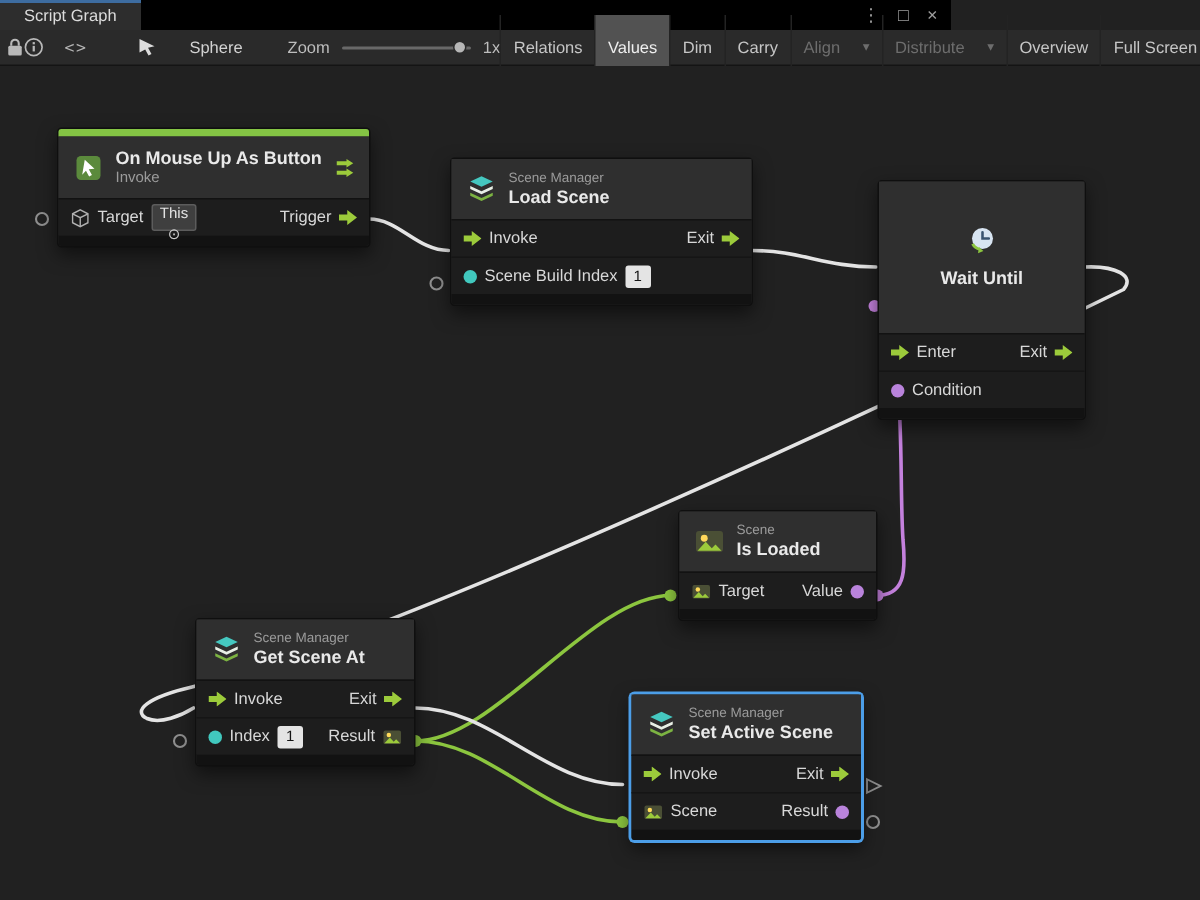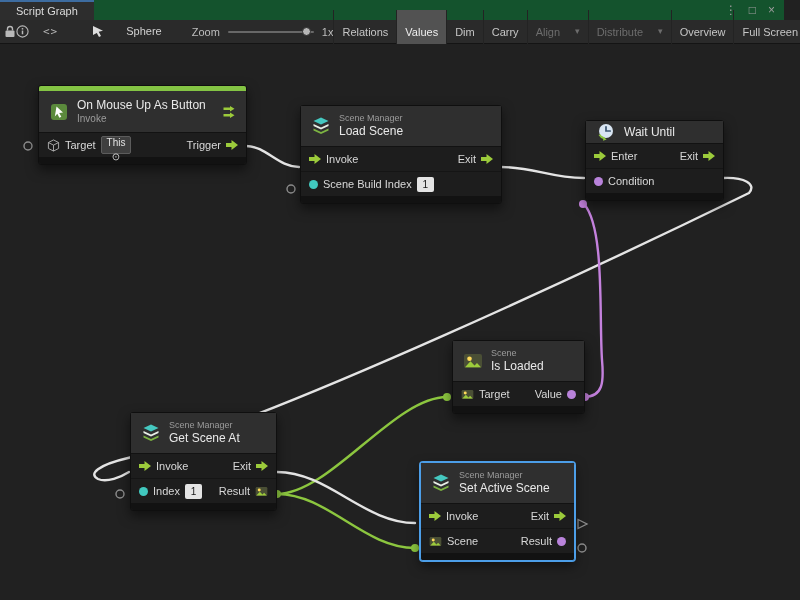--- a/index.html
+++ b/index.html
@@ -1,36 +1,36 @@
 <!DOCTYPE html>
 <html><head>
 <meta charset="utf-8">
 <style>
   html,body{margin:0;padding:0;width:800px;height:600px;overflow:hidden;
     background:#161616;font-family:"Liberation Sans",sans-serif;
     -webkit-user-select:none;user-select:none;}
   .window{position:relative;width:800px;height:600px;background:#212121;}
 
   
-  .tabbar{position:absolute;left:0;top:0;width:784px;height:20px;background:#14532d;
+  .tabbar{position:absolute;left:0;top:0;width:634px;height:20px;background:#000000;
     display:flex;align-items:stretch;border-bottom:1px solid #101010;}
   .tab{background:#2d2d2d;color:#dcdcdc;font-size:11px;padding:0 16px;display:flex;
     align-items:center;border-top:2px solid #3d6ca0;}
   .win-controls{margin-left:auto;display:flex;align-items:center;gap:12px;
     padding-right:9px;color:#9c9c9c;font-size:12px;}
   .win-controls span{cursor:default;line-height:1;}
 
   
   .toolbar{position:absolute;left:0;top:20px;width:800px;height:24px;background:#2a2a2a;
     border-bottom:1px solid #141414;display:flex;align-items:center;box-sizing:border-box;
     font-size:11px;color:#c6c6c6;padding:0 4px;}
   .tool-ico{width:22px;height:19px;display:flex;align-items:center;justify-content:center;border-radius:2px;}
   .tool-sep{width:1px;height:14px;background:#1d1d1d;margin:0 4px;}
   .code-label{color:#b5b5b5;font-family:"DejaVu Sans Mono",monospace;font-size:11px;padding:0 6px;letter-spacing:1px;}
-  .target-group{display:flex;gap:22px;margin-left:28px;color:#d2d2d2;}
+  .target-group{display:flex;align-items:center;gap:22px;margin-left:28px;color:#d2d2d2;}
   .zoom-group{display:flex;align-items:center;margin-left:30px;color:#bdbdbd;}
   .slider{position:relative;width:86px;height:2px;background:#686868;margin:0 8px;border-radius:1px;}
   .slider-handle{position:absolute;top:-4px;right:3px;width:9px;height:9px;border-radius:50%;
     background:#b6b6b6;border:1px solid #2a2a2a;box-sizing:border-box;}
   .tb-buttons{margin-left:auto;display:flex;align-items:center;height:100%;}
   .tbtn{height:100%;display:flex;align-items:center;gap:3px;padding:10px 8px;color:#c6c6c6;
     border-left:1px solid #232323;white-space:nowrap;}
   .tbtn.active{background:#525252;color:#efefef;}
   .tbtn.disabled{color:#6d6d6d;gap:15px;}
   .caret{font-size:9px;line-height:1;}
@@ -38,24 +38,24 @@
   
   .canvas{position:absolute;left:0;top:44px;width:800px;height:556px;background:#212121;overflow:hidden;}
   .wires{position:absolute;left:0;top:0;z-index:1;}
 
   
   .node{position:absolute;z-index:2;background:#262626;border:1px solid #0f0f0f;border-radius:3px;
     box-shadow:0 5px 12px rgba(0,0,0,.5);}
   .node.selected{border-color:#4c9ee8;box-shadow:0 0 0 1px #4c9ee8,0 5px 12px rgba(0,0,0,.5);z-index:3;}
   .accent{height:5px;border-radius:2px 2px 0 0;background:#84c444;}
   .nheader{display:flex;align-items:center;gap:8px;padding:7px 10px;background:#2f2f2f;}
-  .node.single .nheader{padding:1px 10px;}
+  .node.single .nheader{padding:29px 10px;flex-direction:column;}
   .titles{display:flex;flex-direction:column;justify-content:center;}
   .super{font-size:9px;color:#9b9b9b;line-height:11px;}
-  .main{font-size:12px;color:#e9e9e9;line-height:15px;white-space:nowrap;}
+  .main{font-size:12px;color:#e9e9e9;line-height:15px;white-space:nowrap;font-weight:bold;}
   .sub{font-size:10px;color:#9b9b9b;line-height:12px;}
   .hdr-right{margin-left:auto;display:flex;align-items:center;}
   .nrows{background:#1d1d1d;border-top:1px solid #121212;}
   .nrow{display:flex;align-items:center;justify-content:space-between;height:24px;padding:0 8px;}
   .nrow + .nrow{border-top:1px solid #151515;}
   .pgroup{display:flex;align-items:center;gap:5px;font-size:11px;color:#d8d8d8;white-space:nowrap;}
   .strip{height:7px;background:#121212;border-radius:0 0 2px 2px;}
   .dot{width:9px;height:9px;border-radius:50%;display:inline-block;}
   .dot.teal{background:#41c8be;}
   .dot.purple{background:#b983db;}

